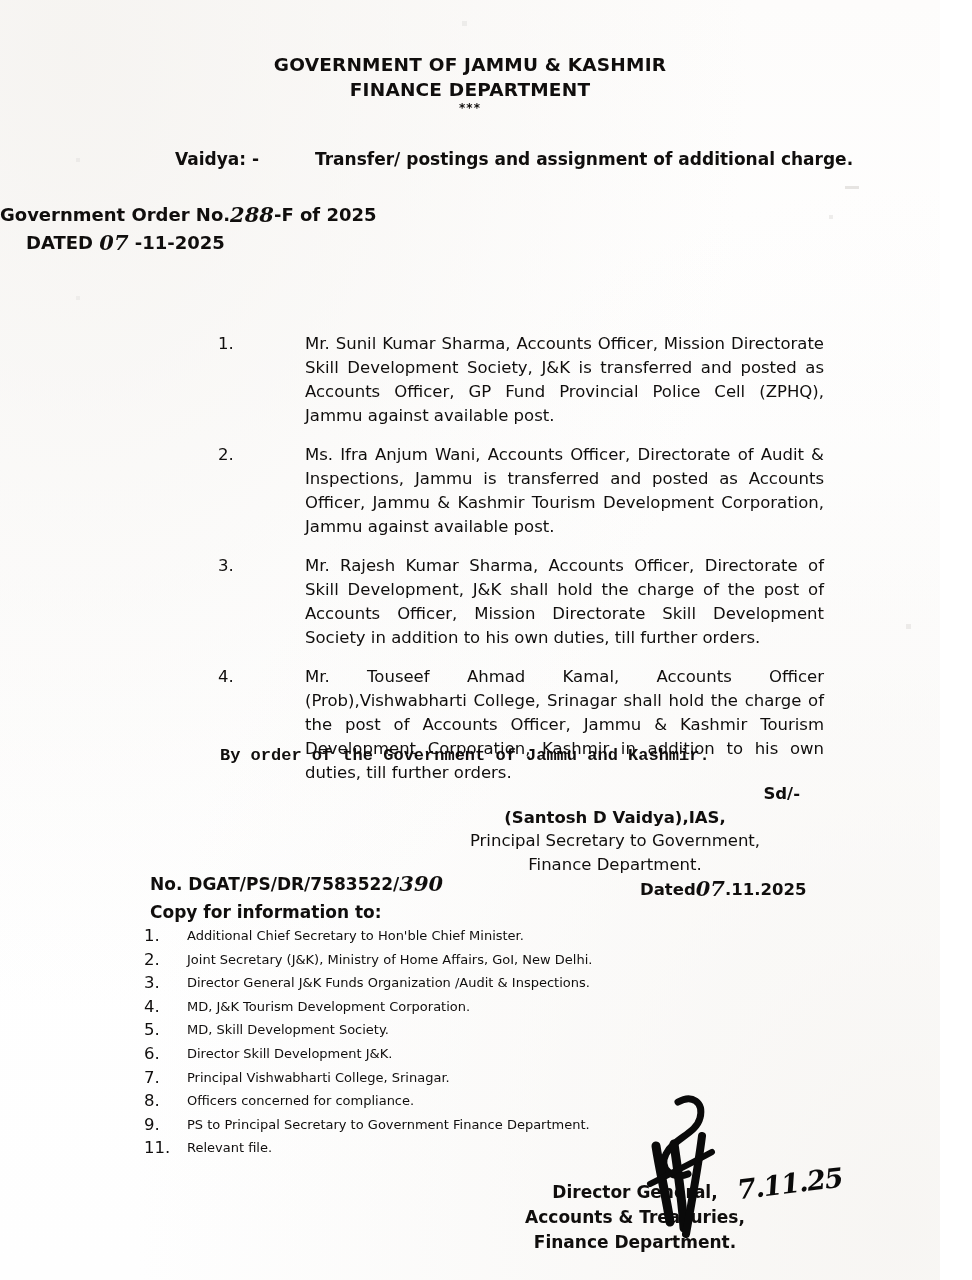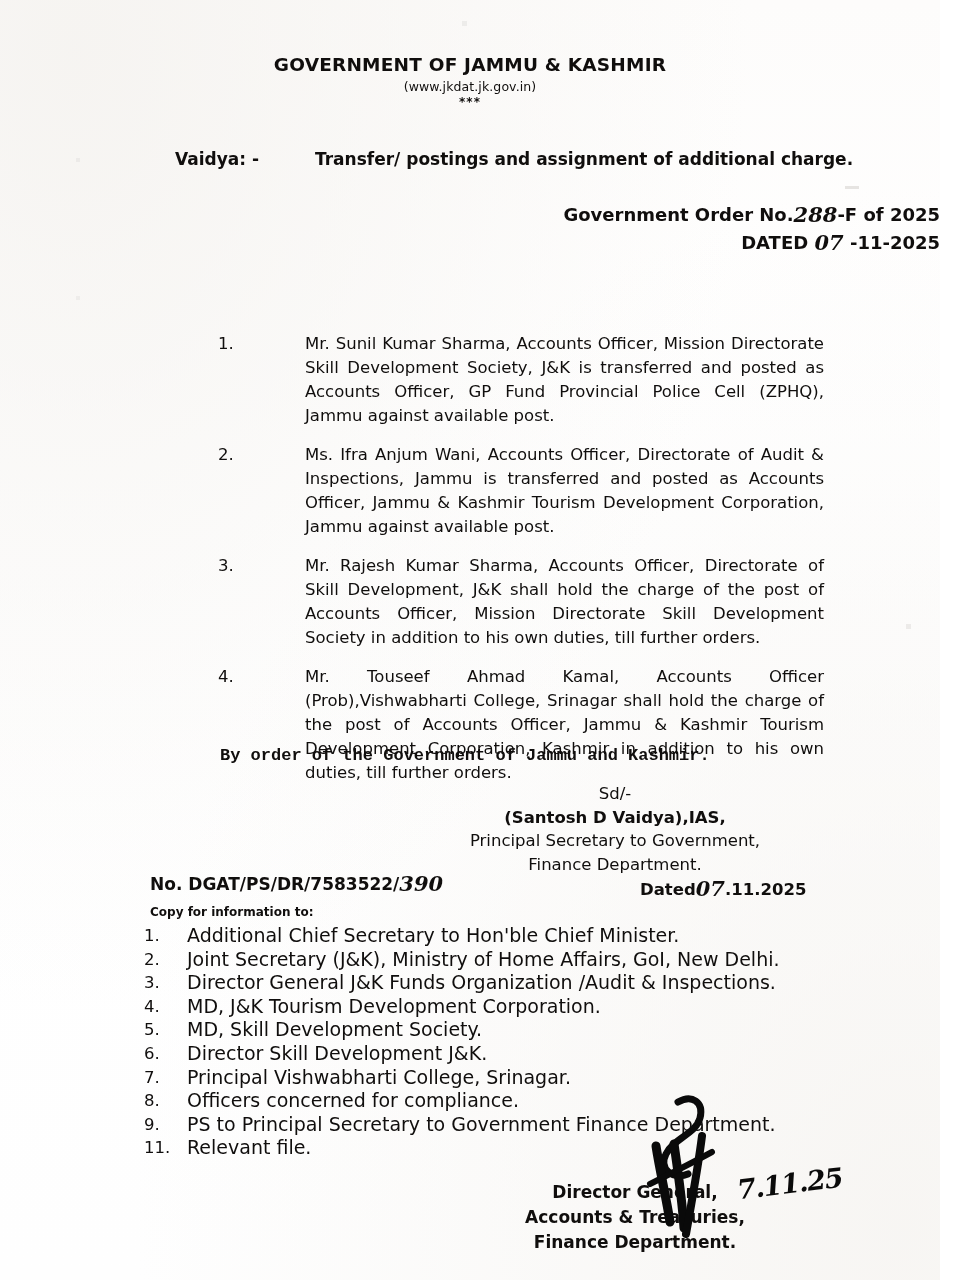--- a/index.html
+++ b/index.html
@@ -72,21 +72,21 @@
     line-height: 23px;
   }
   .subject-label { display: inline-block; width: 140px; }
   .subject-text  { display: inline-block; }
 
   
   .order-block {
     position: absolute;
     top: 200px;
     left: 0; right: 0;
-    text-align: right;
+    text-align: left;
     font-weight: bold;
     font-size: 18px;
     line-height: 27px;
   }
   .order-line2 { padding-left: 26px; }
   .hand {
     font-family: "DejaVu Serif", serif;
     font-weight: bold;
     font-style: italic;
     font-size: 21px;
@@ -144,21 +144,21 @@
   }
   .sign-block {
     position: absolute;
     top: 782px;
     left: 430px;
     width: 370px;
     text-align: center;
     font-size: 16.5px;
     line-height: 23.5px;
   }
-  .sign-sd   { font-weight: normal; }
+  .sign-sd   { font-weight: bold; text-align: right; }
   .sign-name { font-weight: bold; }
 
   
   .endorse-no {
     position: absolute;
     top: 865px;
     left: 150px;
     font-size: 17px;
     font-weight: bold;
     line-height: 36px;
@@ -170,39 +170,39 @@
     left: 640px;
     font-size: 16.5px;
     font-weight: bold;
     line-height: 24px;
     white-space: nowrap;
   }
   .copy-head {
     position: absolute;
     top: 900px;
     left: 150px;
-    font-size: 12px;
+    font-size: 17px;
     font-weight: bold;
     line-height: 24px;
   }
   .copy-list {
     position: absolute;
     top: 924px;
     left: 142px;
     width: 660px;
   }
   .copy-item { display: flex; line-height: 23.6px; }
   .copy-num {
     width: 43px;
     flex: 0 0 43px;
     text-align: left;
     font-size: 16.5px;
     padding-left: 2px;
   }
-  .copy-text { flex: 1; font-size: 19px; }
+  .copy-text { flex: 1; font-size: 13px; }
 
   
   .bottom-sign {
     position: absolute;
     top: 1180px;
     left: 470px;
     width: 330px;
     text-align: center;
     font-size: 17px;
     font-weight: bold;
@@ -238,21 +238,21 @@
   <div class="speck" style="left:829px;top:215px;width:4px;height:4px;opacity:.3;"></div>
   <div class="speck" style="left:462px;top:21px;width:5px;height:5px;opacity:.25;"></div>
   <div class="speck" style="left:76px;top:158px;width:4px;height:4px;opacity:.22;"></div>
   <div class="speck" style="left:906px;top:624px;width:5px;height:5px;opacity:.3;"></div>
   <div class="speck" style="left:76px;top:296px;width:4px;height:4px;opacity:.2;"></div>
 
   <div class="content">
 
     <div class="hdr">
       <div class="hdr-line1">GOVERNMENT OF JAMMU &amp; KASHMIR</div>
-      <div class="hdr-url">(www.jkdat.jk.gov.in)</div>
+      <div class="hdr-line2">FINANCE DEPARTMENT</div>
       <div class="hdr-stars">***</div>
     </div>
 
     <div class="subject-row">
       <span class="subject-label">Vaidya: -</span><span class="subject-text">Transfer/ postings and assignment of additional charge.</span>
     </div>
 
     <div class="order-block">
       <div><span>Government Order No.</span><span class="hand">288</span><span>-F of 2025</span></div>
       <div class="order-line2"><span>DATED </span><span class="hand">07</span><span> -11-2025</span></div>

